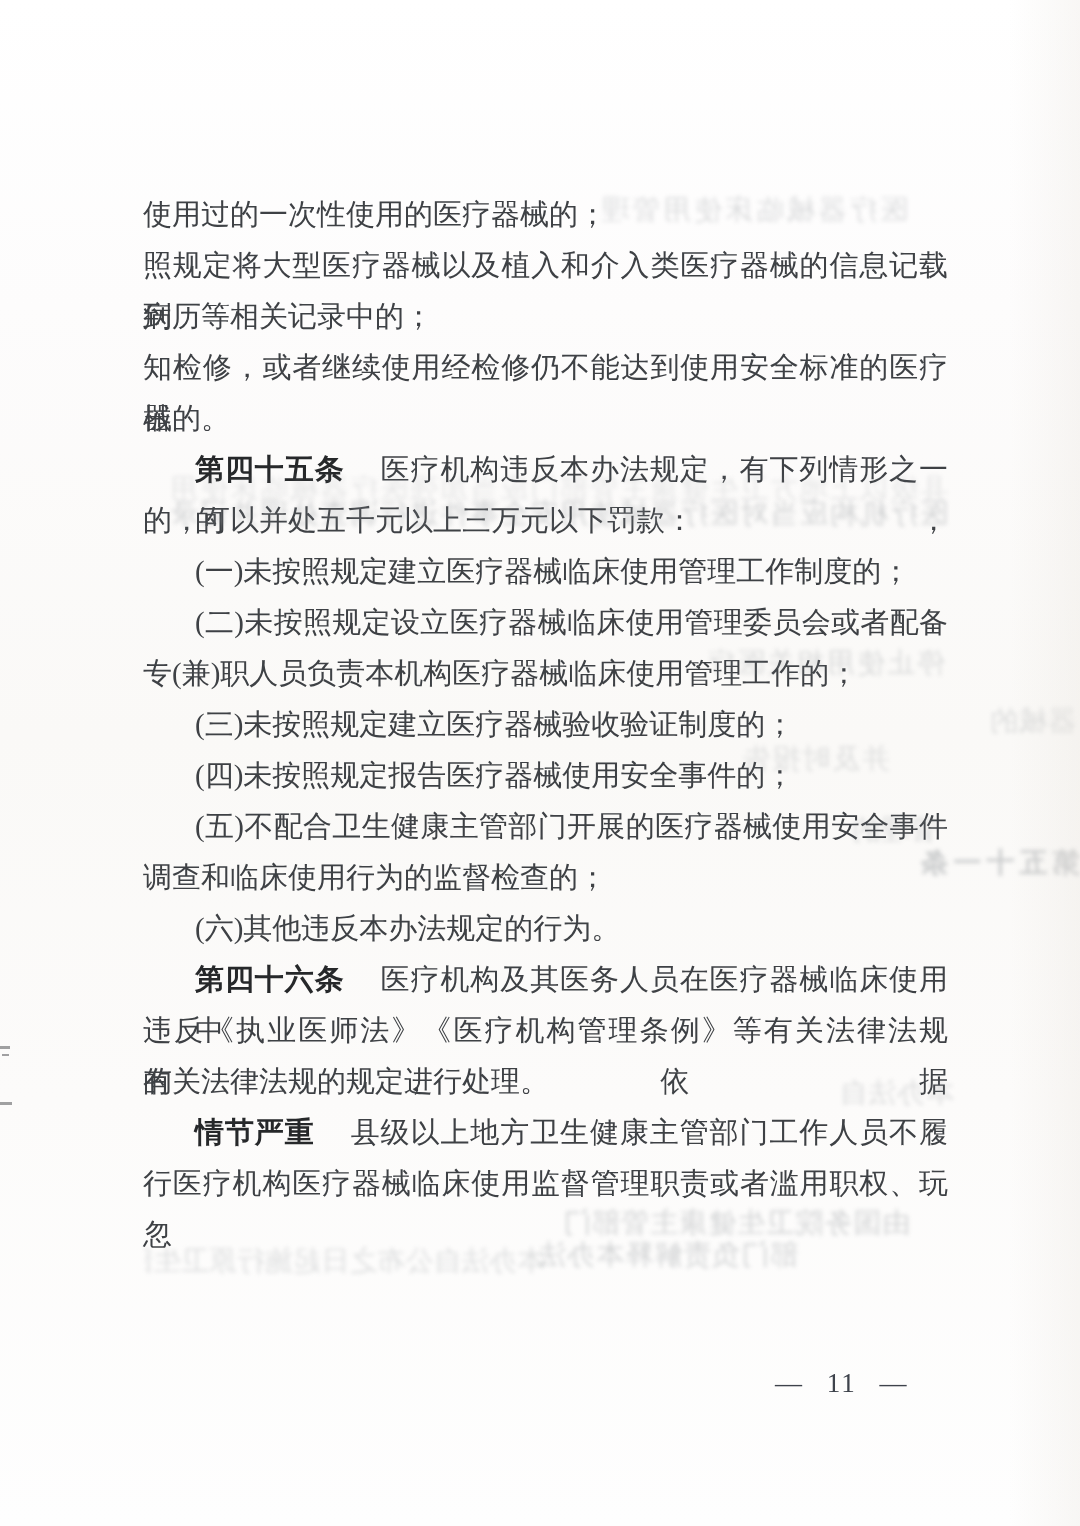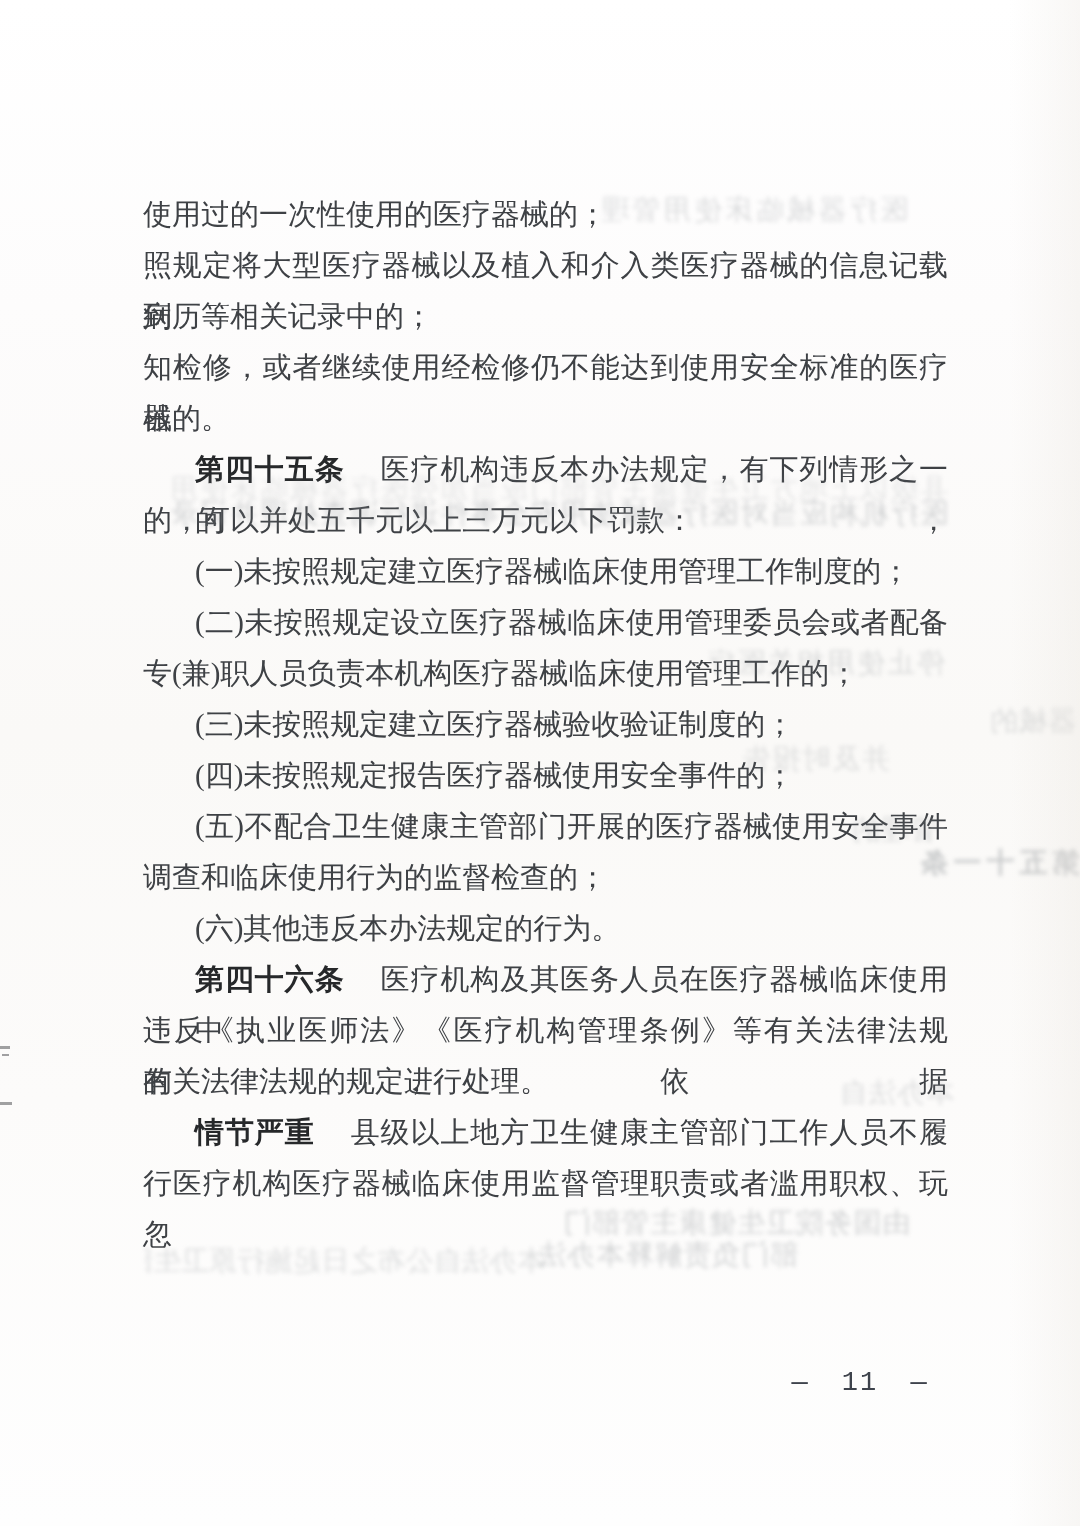--- a/index.html
+++ b/index.html
@@ -28,26 +28,24 @@
     font-size: 29px;
     line-height: 51px;
   }
   .ln { height: 51px; text-align: left; }
   .ln.j { text-align: justify; text-align-last: justify; text-justify: inter-ideograph; }
   .ln.ind { padding-left: 52px; }
   .b { font-weight: bold; color: #26282a; margin-right: 36px; }
   .pagenum {
     position: absolute;
     left: 775px; top: 1368px; width: 170px;
-    text-align: center;
     font-size: 27px;
     color: #3e434c;
     word-spacing: 14px;
     letter-spacing: 2px;
-    font-family: Liberation Mono, monospace;
   }
   
   .ghost {
     position: absolute;
     color: #8d9296;
     filter: blur(2px);
     transform: scaleX(-1);
     font-size: 28px;
     line-height: 30px;
     white-space: nowrap;

